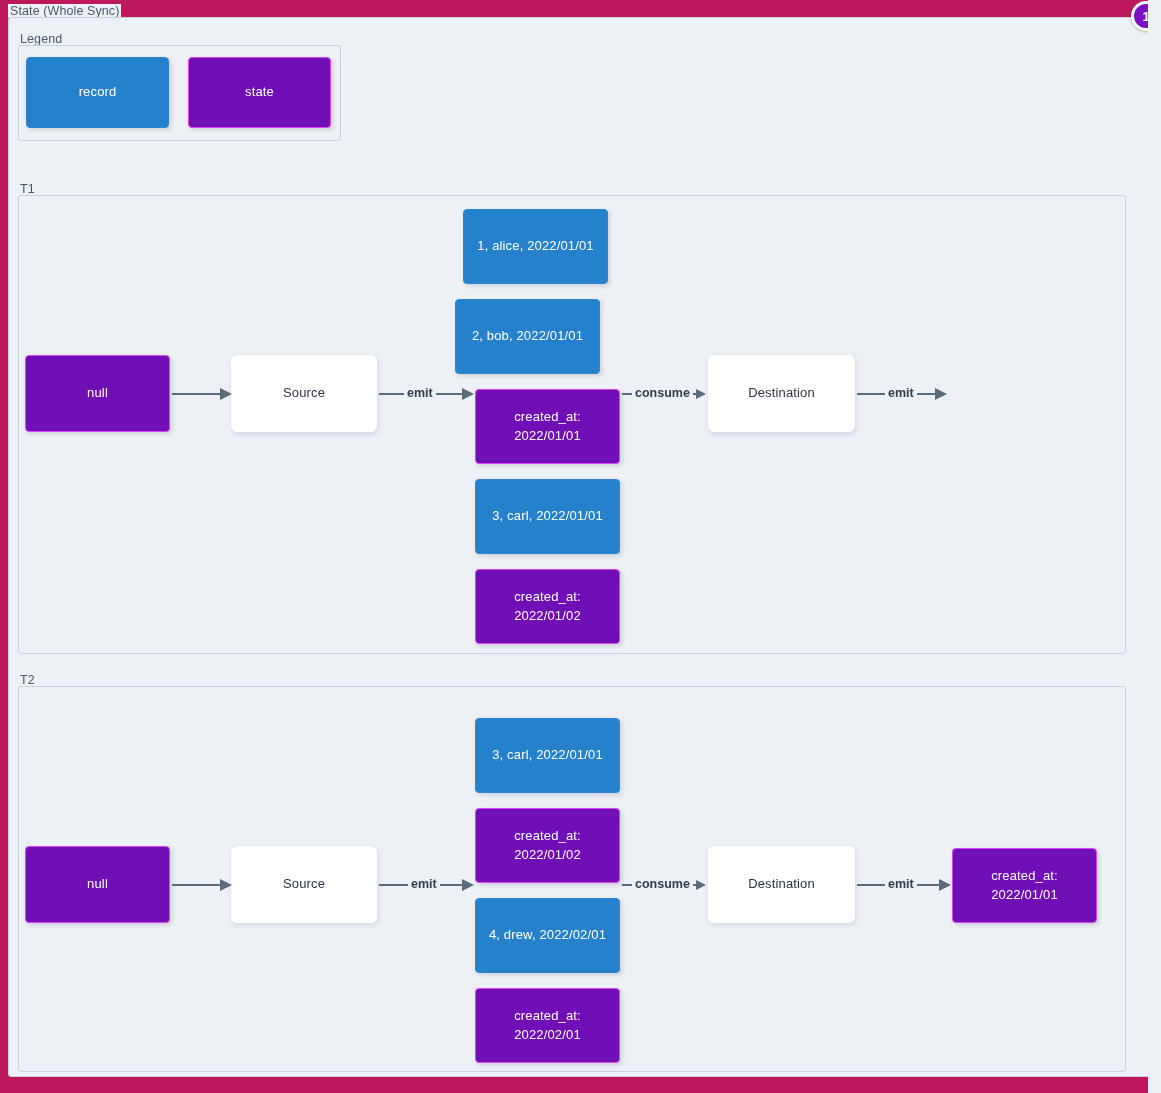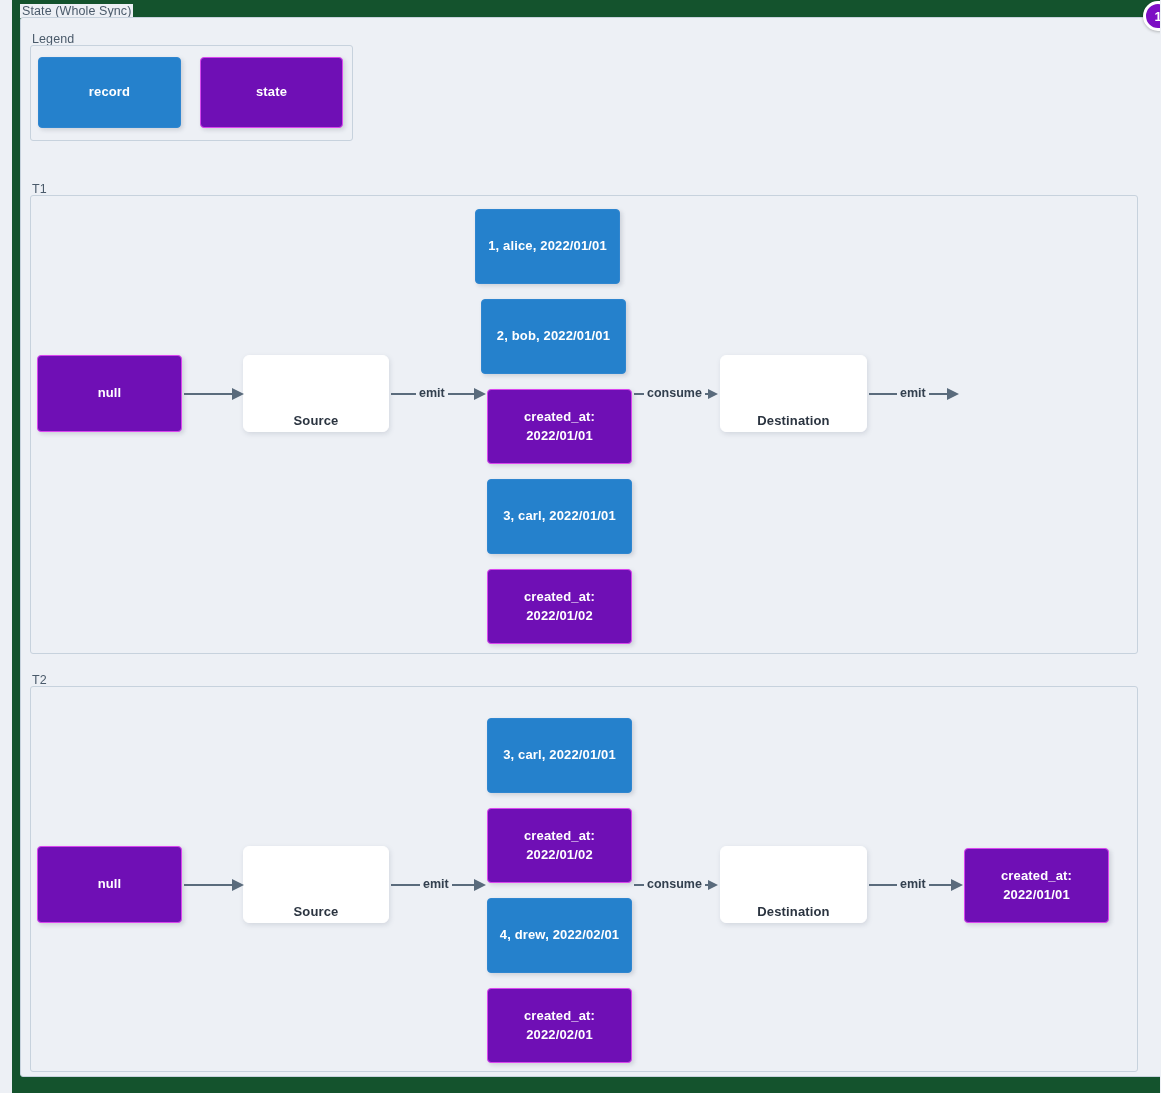--- a/index.html
+++ b/index.html
@@ -5,23 +5,22 @@
   * { box-sizing: border-box; }
   html, body {
     margin: 0; padding: 0;
     background: #edf0f5;
     font-family: "Liberation Sans", sans-serif;
   }
   #canvas {
     position: relative;
     width: 1148px;
     height: 1093px;
-    background: #14532d;
+    background: #be185d;
     overflow: hidden;
-    margin-left: 12px;
   }
 
   
   .frame {
     position: absolute;
     border: 1px solid #c7d2dd;
     border-radius: 3px;
     background: #edf0f5;
   }
   .frame-label {
@@ -56,23 +55,22 @@
     background: #6f0fb5;
     color: #ffffff;
     border: 1px solid #d946ef;
   }
   .node.plain {
     background: #ffffff;
     color: #2b3440;
     border: 1px solid #ffffff;
     border-radius: 6px;
     box-shadow: 1px 2px 5px rgba(90,100,120,.18);
-    align-items: flex-end;
-  }
-  .node .lines { padding: 0 6px; font-weight: bold; }
+  }
+  .node .lines { padding: 0 6px; }
   .node .lines span { display: block; }
 
   
   .edge { position: absolute; pointer-events: none; }
   .edge svg { display: block; overflow: visible; }
   .edge-label {
     position: absolute;
     font-size: 12.5px;
     color: #33404f;
     background: #edf0f5;
@@ -137,21 +135,21 @@
         <span>Destination</span>
       </div>
   </div>
 
   <div class="node record" style="left:463px; top:209px; width:145px; height:75px;">
     <div class="lines">
       <span>1, alice, 2022/01/01</span>
 
     </div>
   </div>
-  <div class="node record" style="left:469px; top:299px; width:145px; height:75px;">
+  <div class="node record" style="left:455px; top:299px; width:145px; height:75px;">
     <div class="lines">
       <span>2, bob, 2022/01/01</span>
 
     </div>
   </div>
   <div class="node state" style="left:475px; top:389px; width:145px; height:75px;">
     <div class="lines">
       <span>created_at:</span>
       <span>2022/01/01</span>
     </div>

